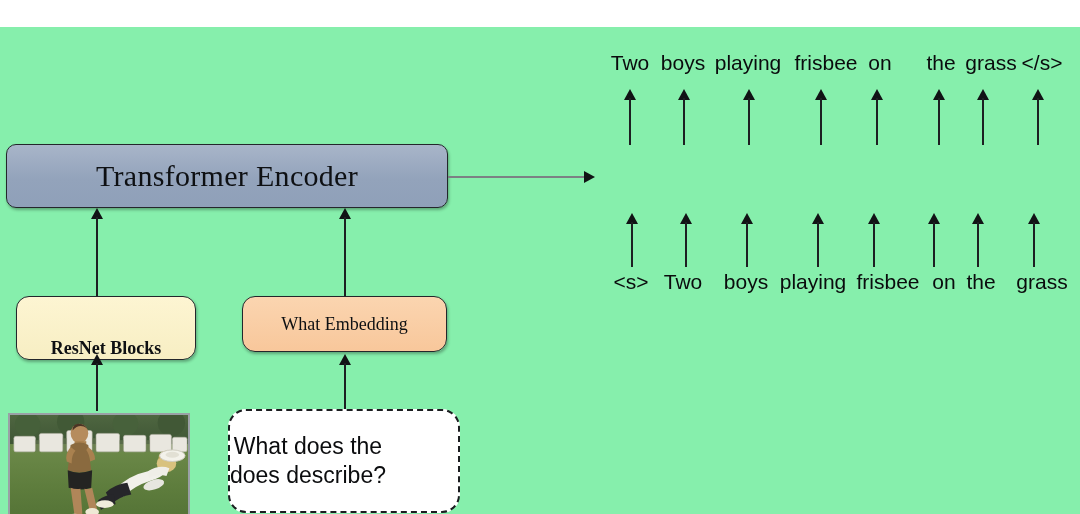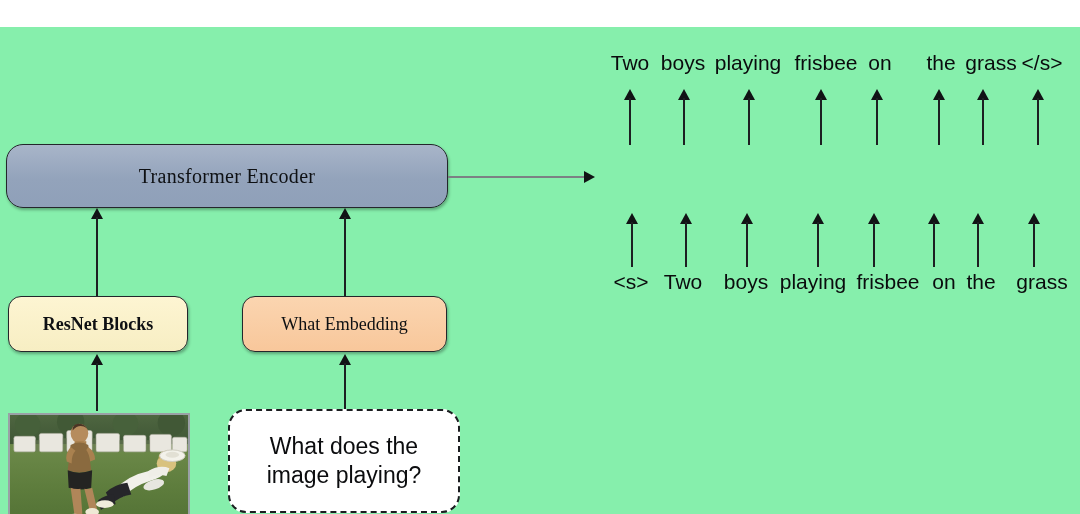--- a/index.html
+++ b/index.html
@@ -21,44 +21,43 @@
     display:flex;
     align-items:center;
     justify-content:center;
     text-align:center;
     font-family:"Liberation Serif", serif;
     color:#0e1013;
     box-shadow:1px 2px 3px rgba(0,0,0,.30);
   }
   .node.big{
     background:linear-gradient(180deg,#a8b5c9 0%, #93a3bb 55%, #8fa0b9 100%);
-    font-size:20px;
+    font-size:30px;
     letter-spacing:.3px;
-    border-radius:17px;
+    border-radius:10px;
   }
   .node.resnet{
     background:linear-gradient(180deg,#fdf5d2 0%, #f7eec3 100%);
     font-size:18px;
     font-weight:bold;
   }
   .node.token{
     background:linear-gradient(180deg,#fbd5b0 0%, #f8c79b 100%);
     font-size:18px;
   }
 
   
   .question{
     position:absolute;
     box-sizing:border-box;
     border:2.5px dashed #1b1d20;
     border-radius:18px;
     background:#ffffff;
     display:flex;
     align-items:center;
-    justify-content:center;
     text-align:center;
     font-size:23px;
     color:#0b0c0e;
     line-height:1.28;
     font-family:"Liberation Sans", sans-serif;
   }
 
   
   .photo{
     position:absolute;
@@ -212,41 +211,41 @@
 
   <div class="varrow" style="left:91px;top:181px;width:12px;height:88px;">
     <div class="head"></div>
       <div class="shaft" style="top:9px;height:79px;"></div>
   </div>
   <div class="varrow" style="left:339px;top:181px;width:12px;height:88px;">
     <div class="head"></div>
       <div class="shaft" style="top:9px;height:79px;"></div>
   </div>
 
-  <div class="node resnet" style="left:8px;top:269px;width:180px;height:56px;">
+  <div class="node resnet" style="left:16px;top:269px;width:180px;height:64px;align-items:flex-end;">
     <span>ResNet Blocks</span>
   </div>
 
   <div class="node token" style="left:242px;top:269px;width:205px;height:56px;">
     <span>What Embedding</span>
   </div>
 
   <div class="varrow" style="left:91px;top:327px;width:12px;height:57px;">
     <div class="head"></div>
       <div class="shaft" style="top:9px;height:48px;"></div>
   </div>
   <div class="varrow" style="left:339px;top:327px;width:12px;height:55px;">
     <div class="head"></div>
       <div class="shaft" style="top:9px;height:46px;"></div>
   </div>
 
   <div class="question" style="left:228px;top:382px;width:232px;height:104px;">
     <div>
       <div>What does the</div>
-      <div>image playing?</div>
+      <div>does describe?</div>
     </div>
   </div>
 
   <div class="photo" style="left:8px;top:386px;width:182px;height:128px;">
     <svg viewBox="0 0 182 128" preserveAspectRatio="none">
       <defs>
         <linearGradient id="grassG" x1="0" y1="0" x2="0" y2="1">
           <stop offset="0%" stop-color="#6d8a4a"></stop>
           <stop offset="45%" stop-color="#5e7d3d"></stop>
           <stop offset="100%" stop-color="#4e6d32"></stop>

